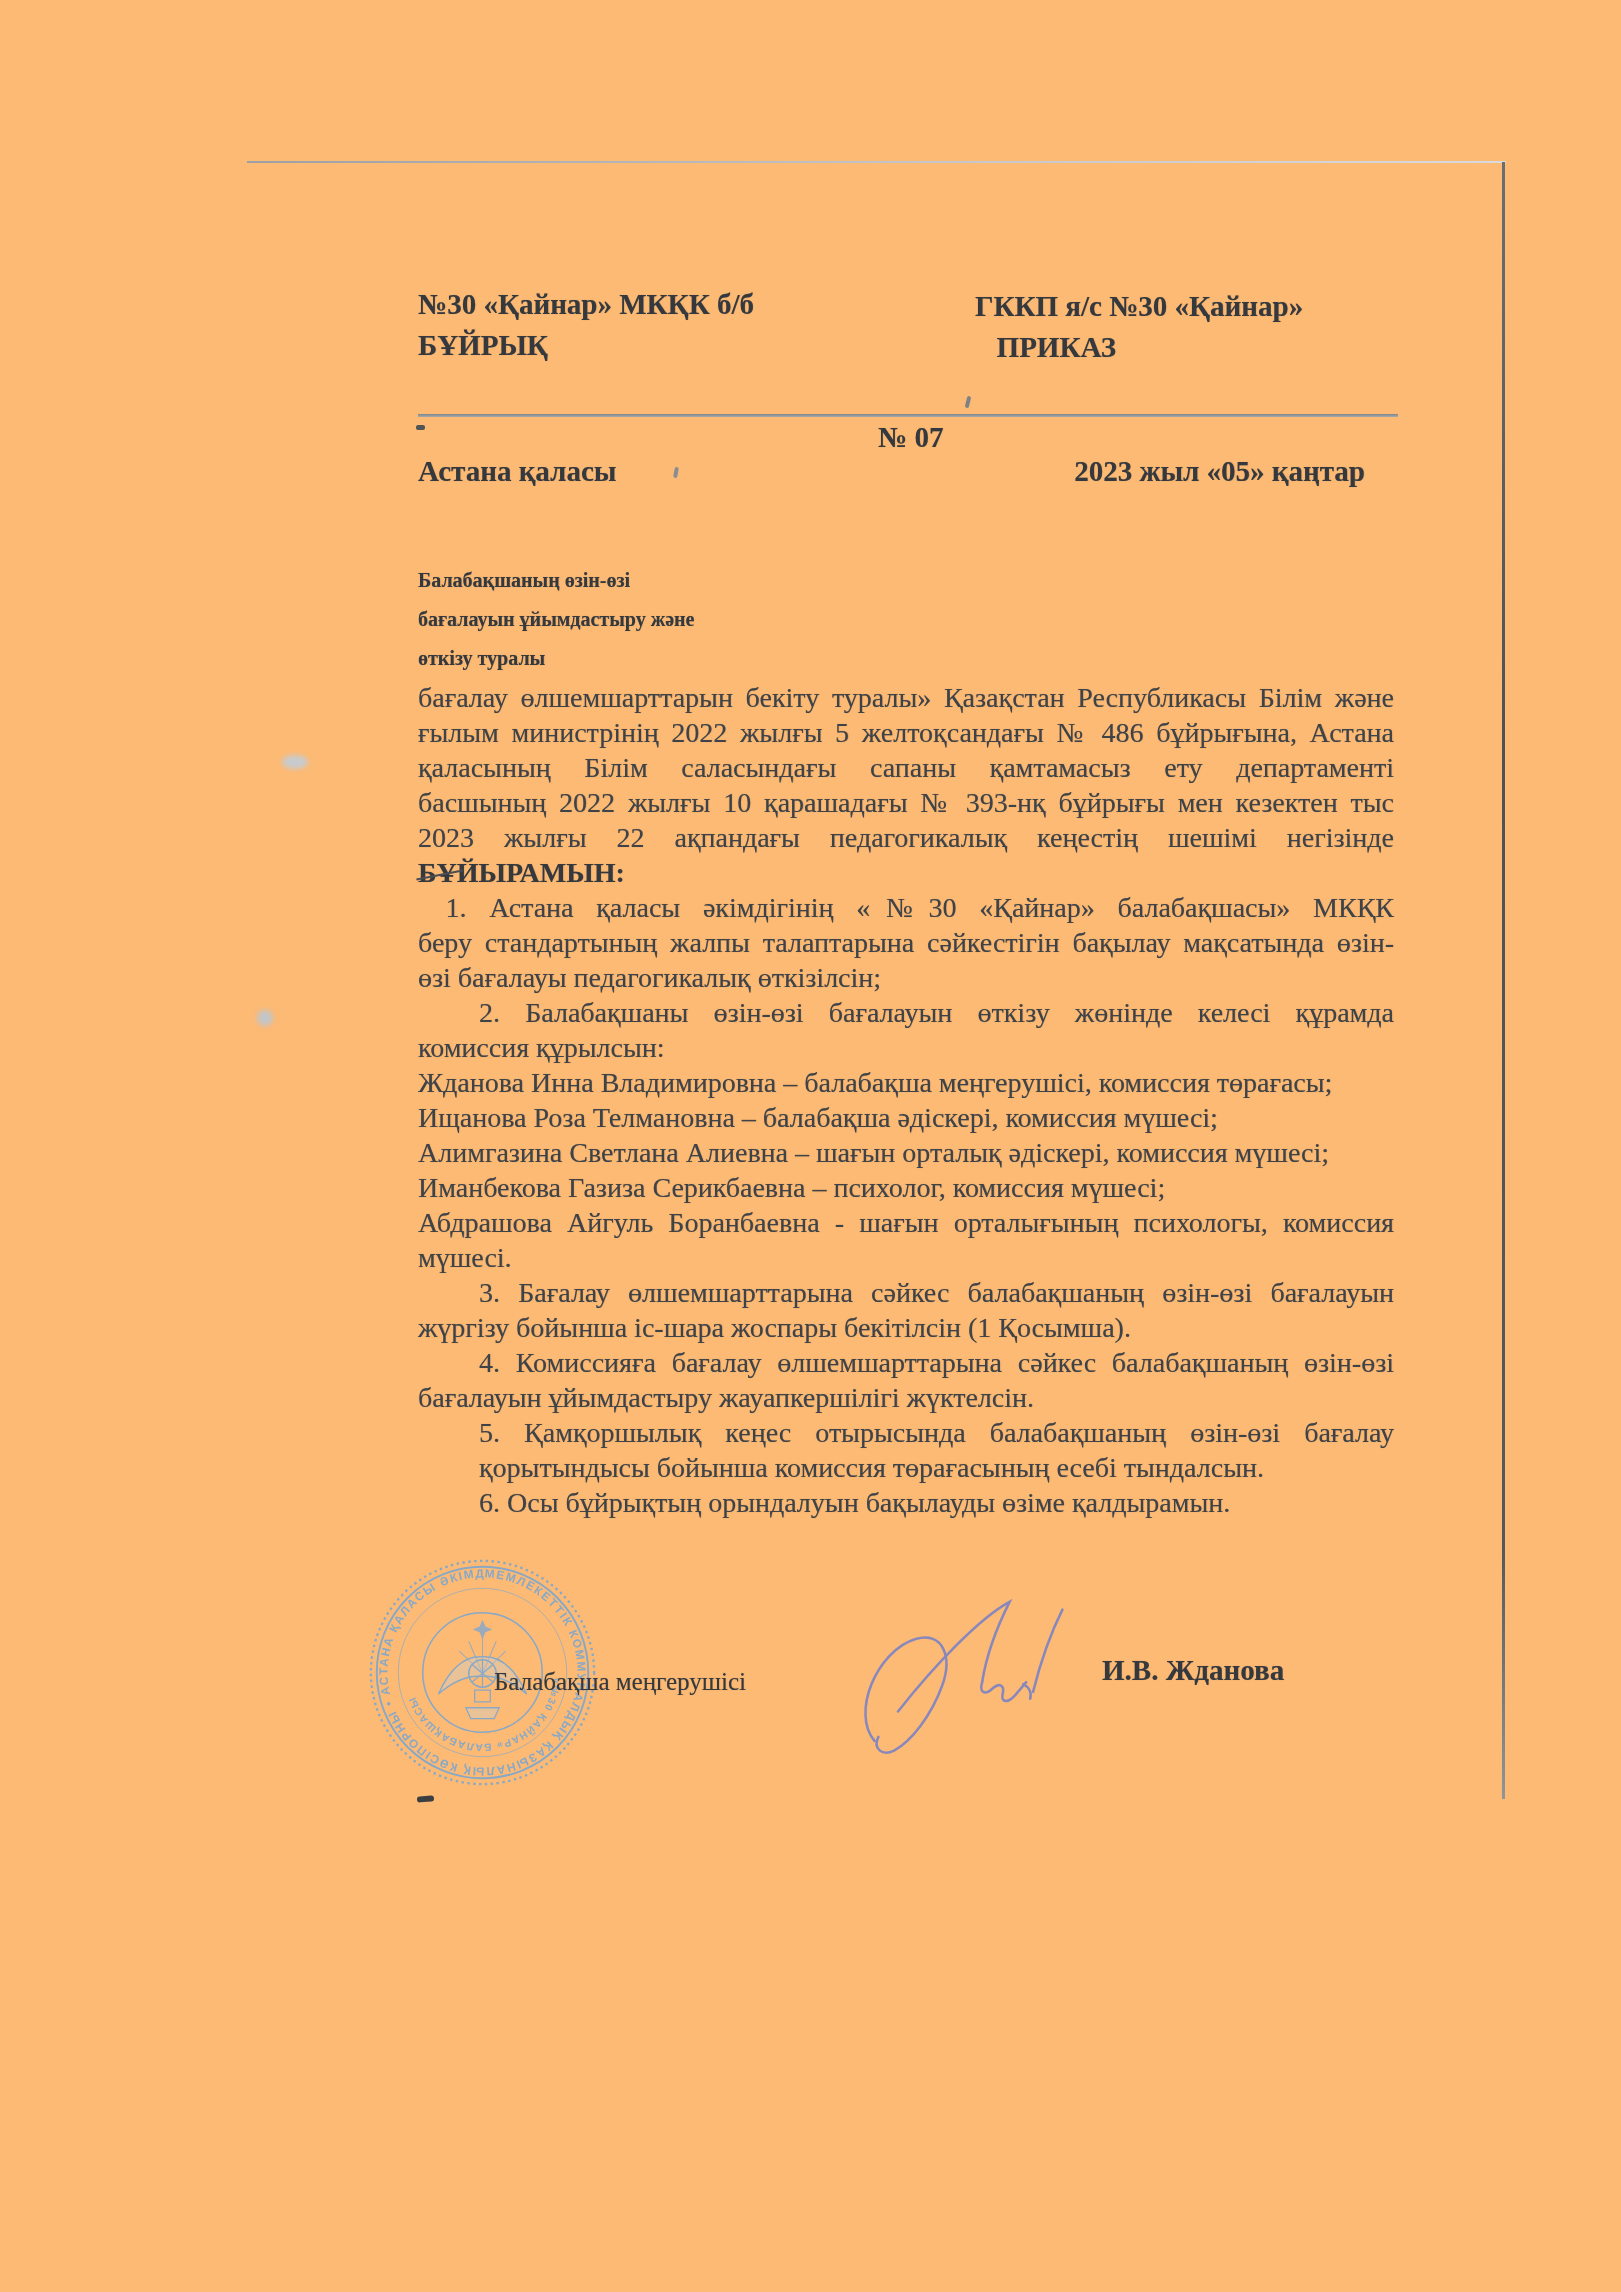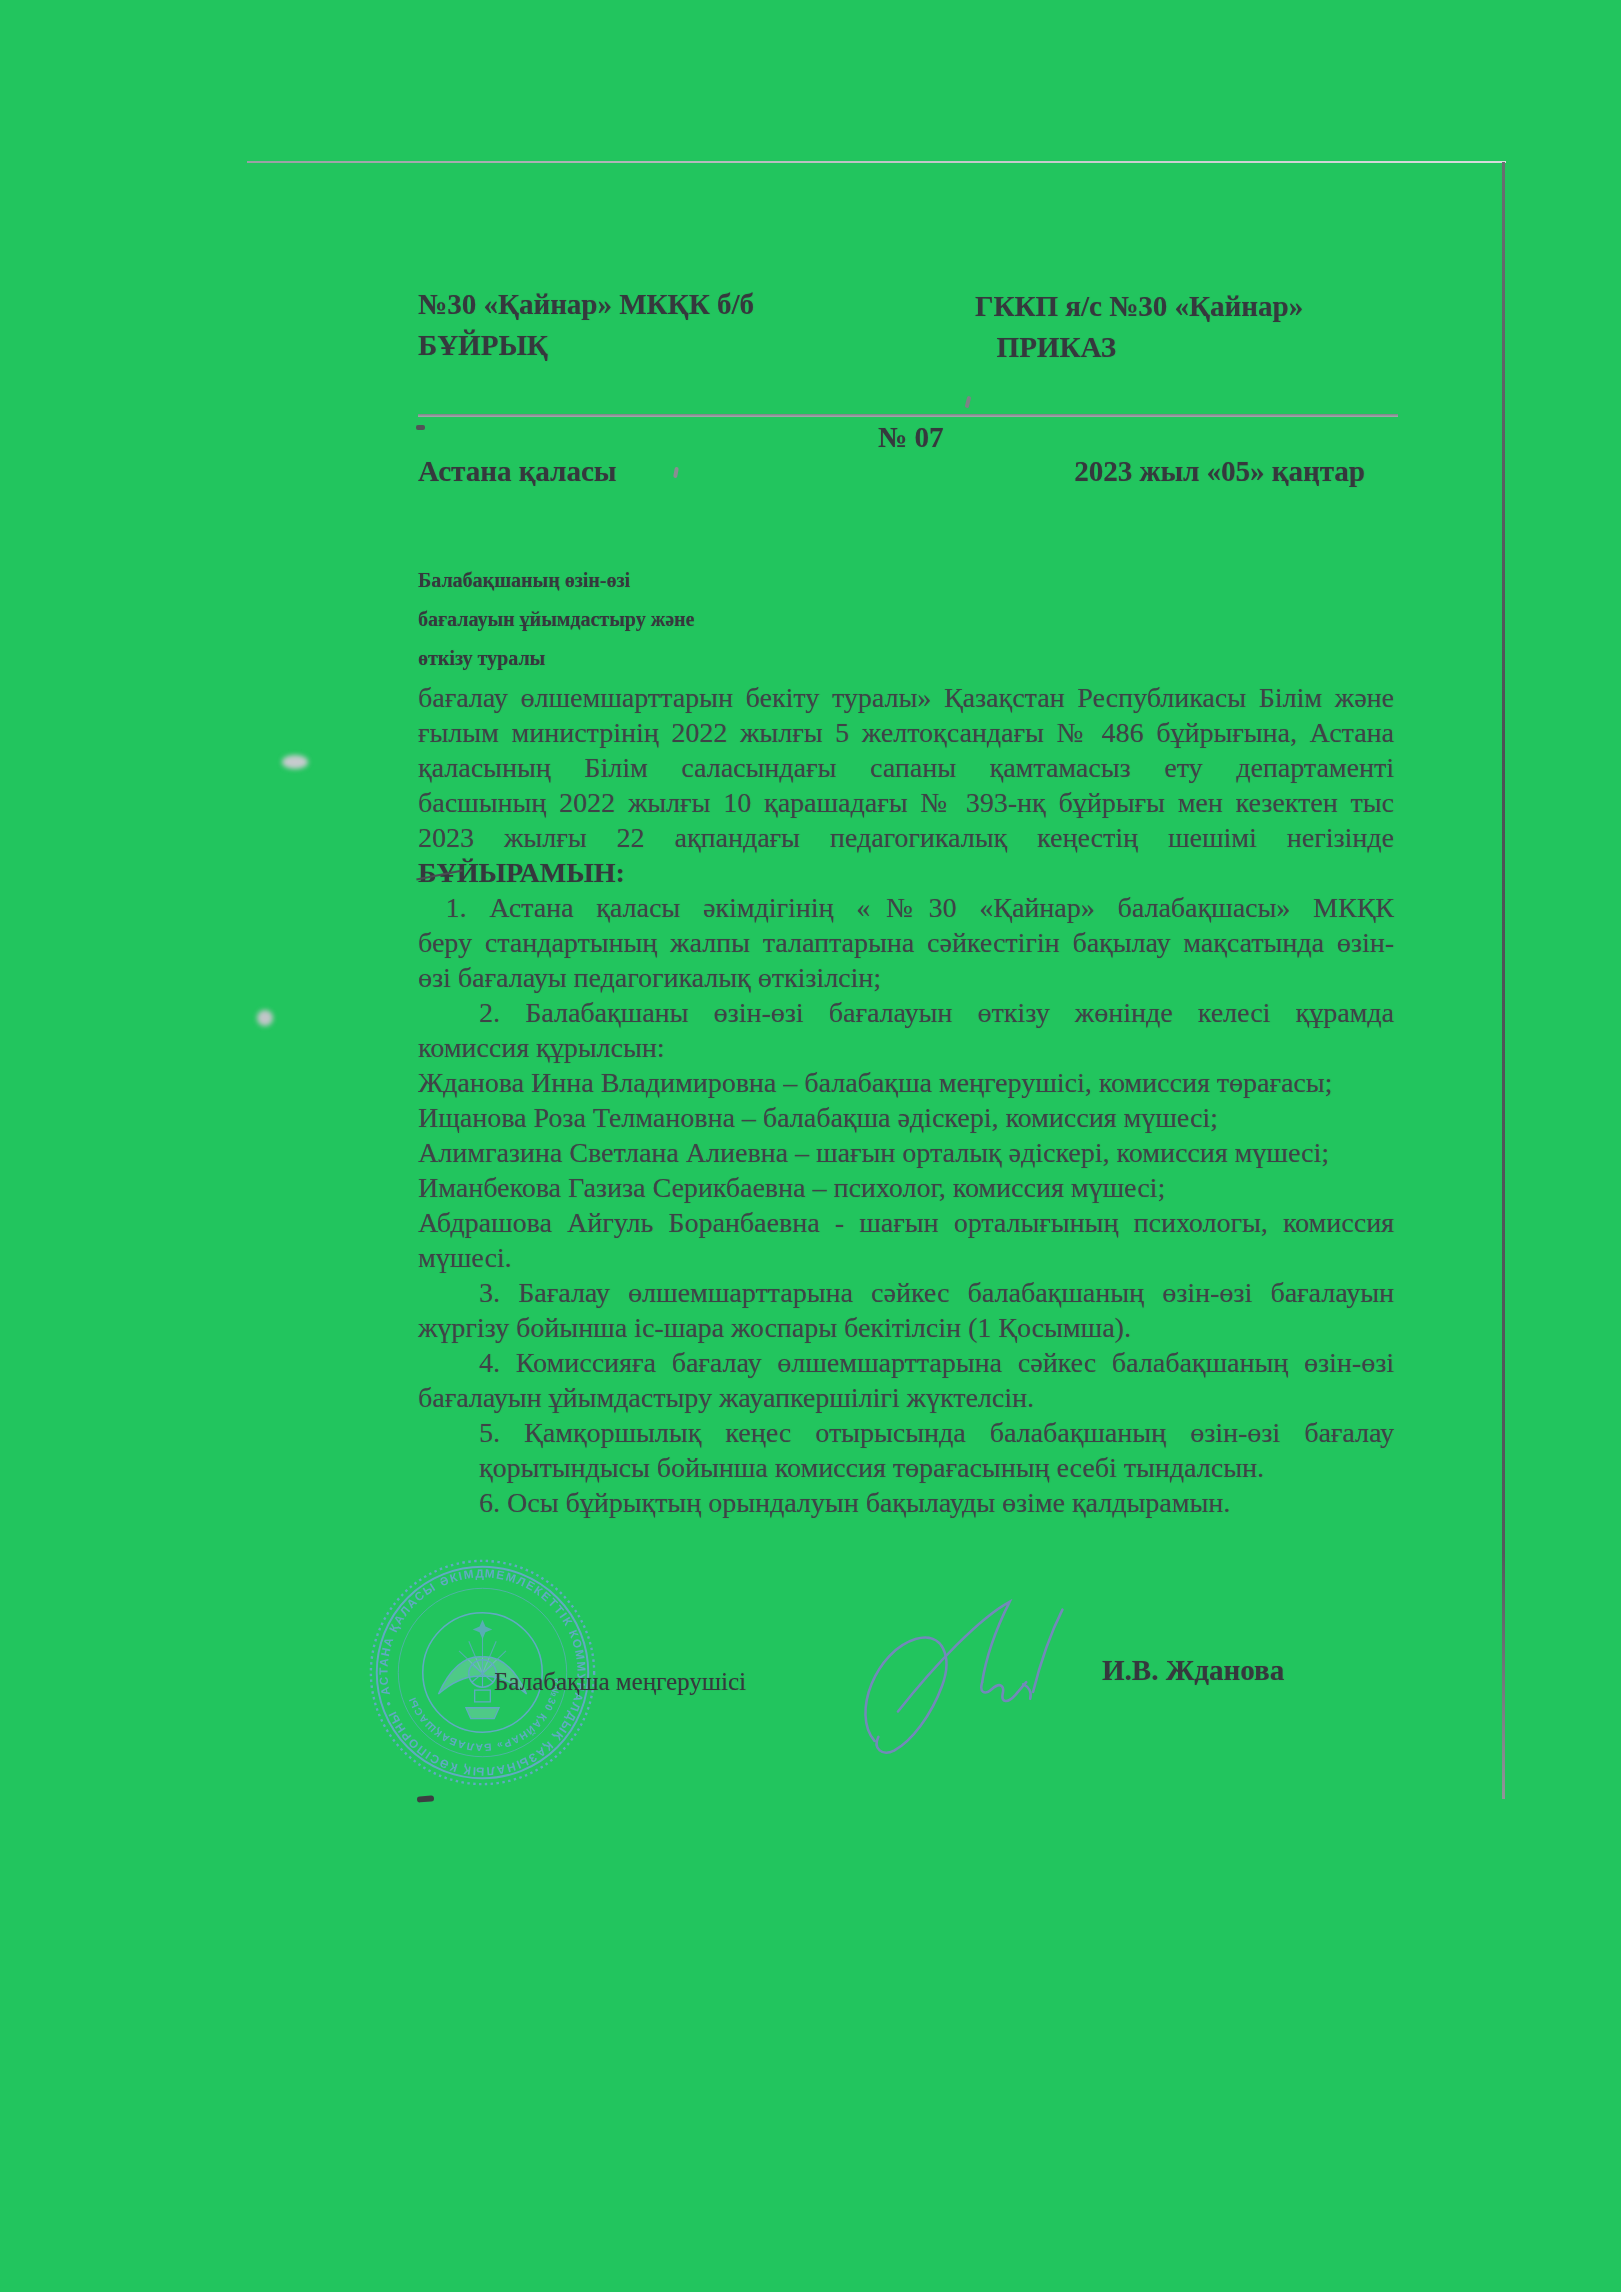--- a/index.html
+++ b/index.html
@@ -1,17 +1,17 @@
 <!DOCTYPE html>
 <html><head>
 <meta charset="utf-8">
 <style>
   html,body{margin:0;padding:0;background:#ffffff;}
   .page{
-    position:relative;width:1621px;height:2293px;background:#22c55e;
+    position:relative;width:1621px;height:2293px;background:#fdba74;
     font-family:"Liberation Serif", serif;color:#3f4347;overflow:hidden;
   }
   .txt{text-shadow:0.3px 0.4px 0.8px rgba(70,74,78,0.5);}
   
   .scan-top{position:absolute;left:247px;top:161px;width:1259px;height:2px;
     background:linear-gradient(to right,#9aa0a4,#c3c7ca 55%,#d8dbdd);}
   .scan-right{position:absolute;left:1502px;top:162px;width:2.9px;height:1637px;
     background:linear-gradient(to bottom,#6a6e72,#4e5256 35%,#55595d 85%,#90959a);}
   
   .hleft{position:absolute;left:418px;top:284px;font-weight:bold;font-size:29px;line-height:41px;color:#35393d;}

